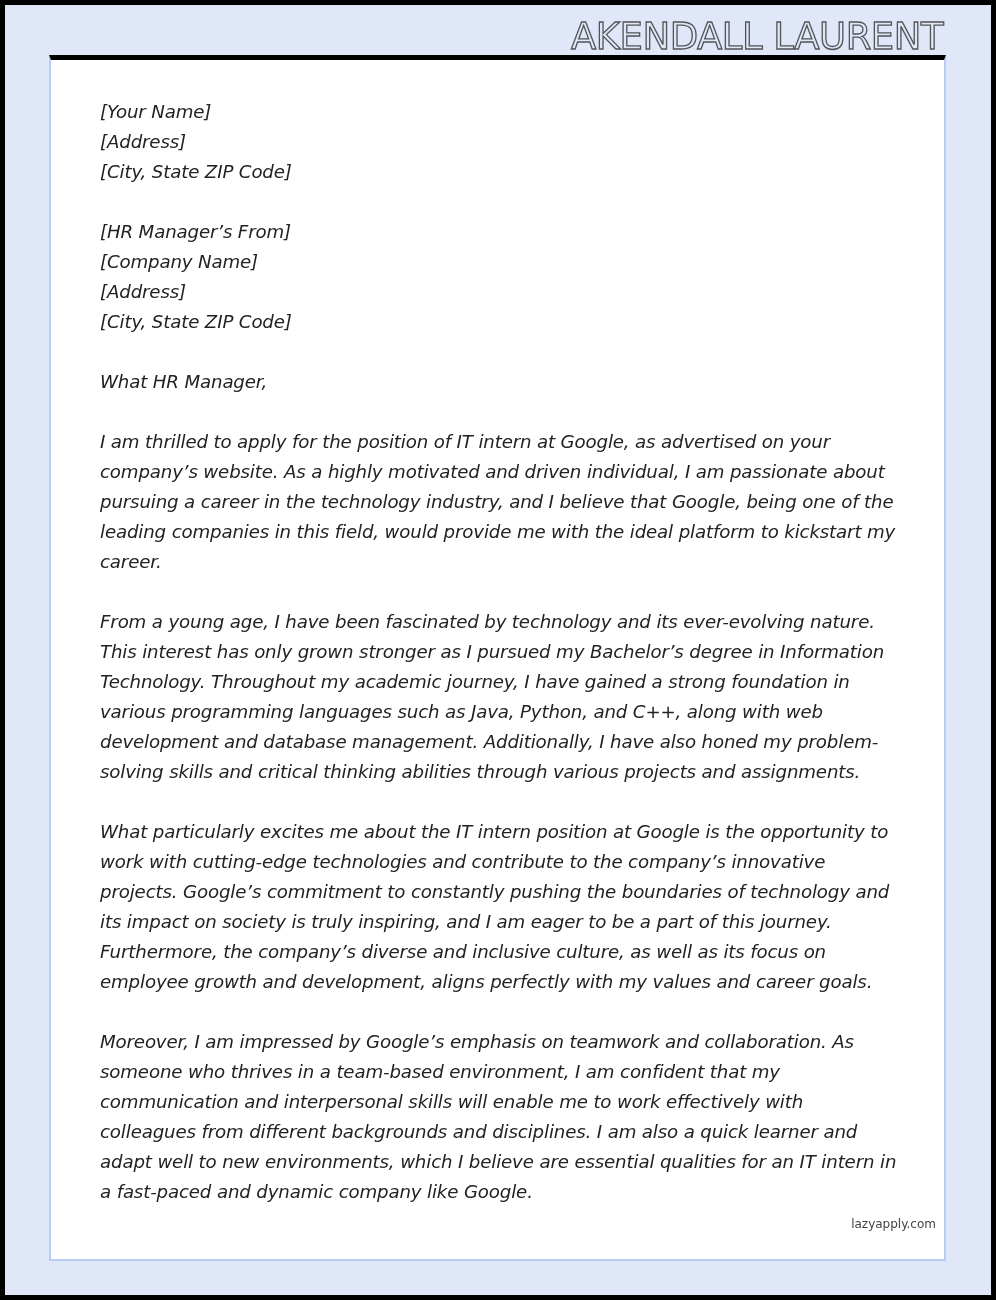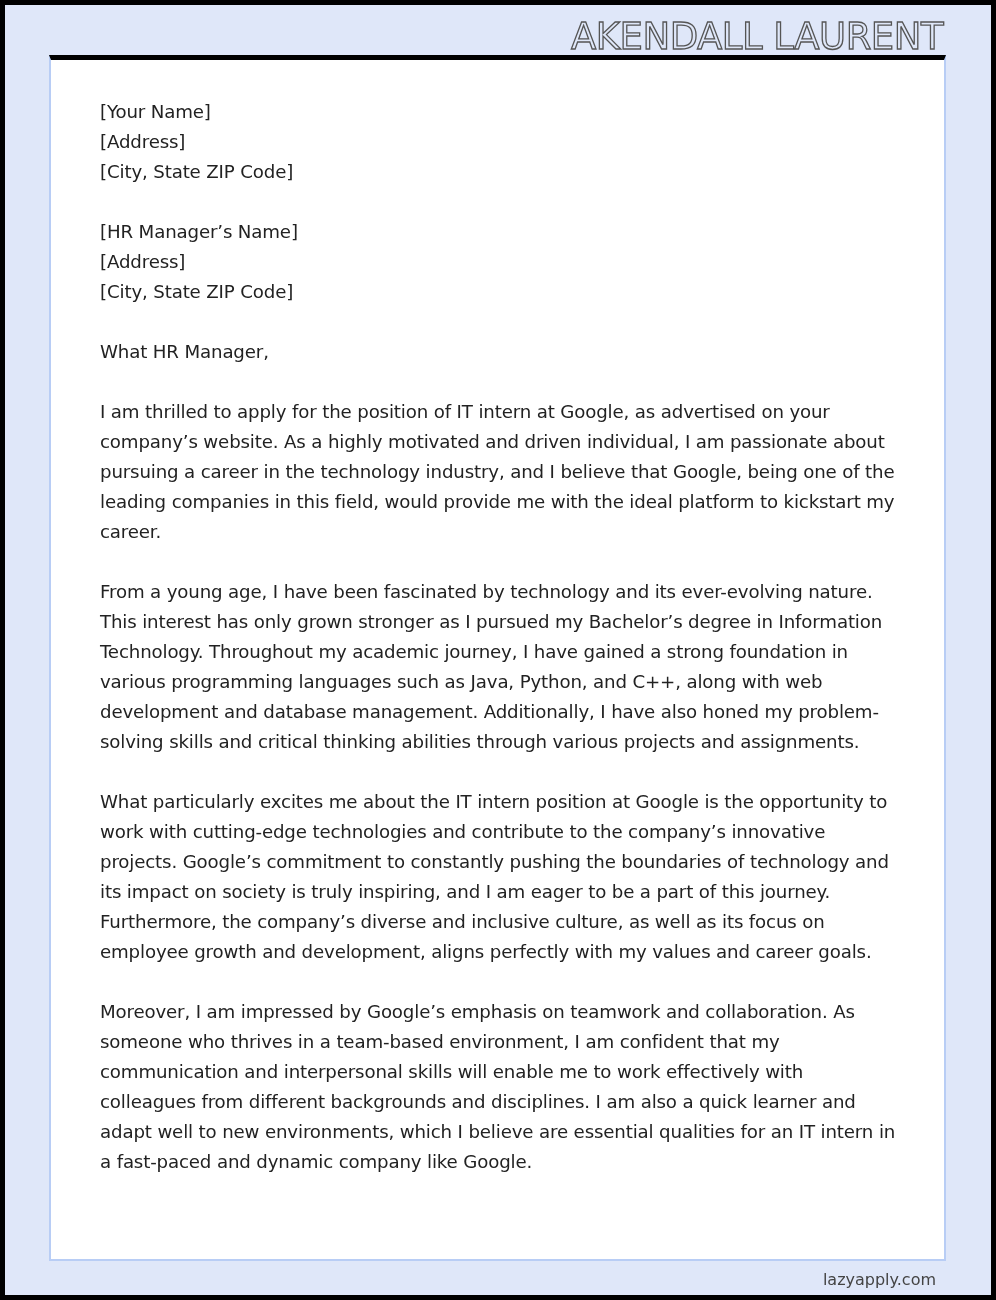--- a/index.html
+++ b/index.html
@@ -30,43 +30,44 @@
       border-right: 2px solid #b8cdf5;
       border-bottom: 2px solid #b8cdf5;
       box-sizing: border-box;
     }
     .letter {
       position: absolute; left: 95px; top: 92px; width: 800px;
       font-size: 18.2px; line-height: 30px; color: #222;
       letter-spacing: -0.15px;
       z-index: 2;
     }
-    .letter p { margin: 0 0 30px 0; }
+    .letter p { margin: 0 0 30px 0; font-style: italic; }
     .letter .line { display: block; }
     .watermark {
-      position: absolute; right: 55px; top: 1265px;
-      font-size: 16px; color: #444; z-index: 3;
+      position: absolute; right: 55px; top: 1212px;
+      font-size: 12px; color: #444; z-index: 3;
     }
   </style>
 </head>
 <body>
 
 <div class="frame">
   <div class="name-header">AKENDALL LAURENT</div>
 
   <div class="card"></div>
 
   <div class="letter">
     <p>
       <span class="line">[Your Name]</span>
       <span class="line">[Address]</span>
       <span class="line">[City, State ZIP Code]</span>
     </p>
     <p>
-      <span class="line">[HR Manager’s Name]</span>
+      <span class="line">[HR Manager’s From]</span>
+      <span class="line">[Company Name]</span>
       <span class="line">[Address]</span>
       <span class="line">[City, State ZIP Code]</span>
     </p>
     <p>What HR Manager,</p>
     <p>I am thrilled to apply for the position of IT intern at Google, as advertised on your company’s website. As a highly motivated and driven individual, I am passionate about pursuing a career in the technology industry, and I believe that Google, being one of the leading companies in this field, would provide me with the ideal platform to kickstart my career.</p>
     <p>From a young age, I have been fascinated by technology and its ever-evolving nature. This interest has only grown stronger as I pursued my Bachelor’s degree in Information Technology. Throughout my academic journey, I have gained a strong foundation in various programming languages such as Java, Python, and C++, along with web development and database management. Additionally, I have also honed my problem-solving skills and critical thinking abilities through various projects and assignments.</p>
     <p>What particularly excites me about the IT intern position at Google is the opportunity to work with cutting-edge technologies and contribute to the company’s innovative projects. Google’s commitment to constantly pushing the boundaries of technology and its impact on society is truly inspiring, and I am eager to be a part of this journey. Furthermore, the company’s diverse and inclusive culture, as well as its focus on employee growth and development, aligns perfectly with my values and career goals.</p>
     <p>Moreover, I am impressed by Google’s emphasis on teamwork and collaboration. As someone who thrives in a team-based environment, I am confident that my communication and interpersonal skills will enable me to work effectively with colleagues from different backgrounds and disciplines. I am also a quick learner and adapt well to new environments, which I believe are essential qualities for an IT intern in a fast-paced and dynamic company like Google.</p>
   </div>
 

